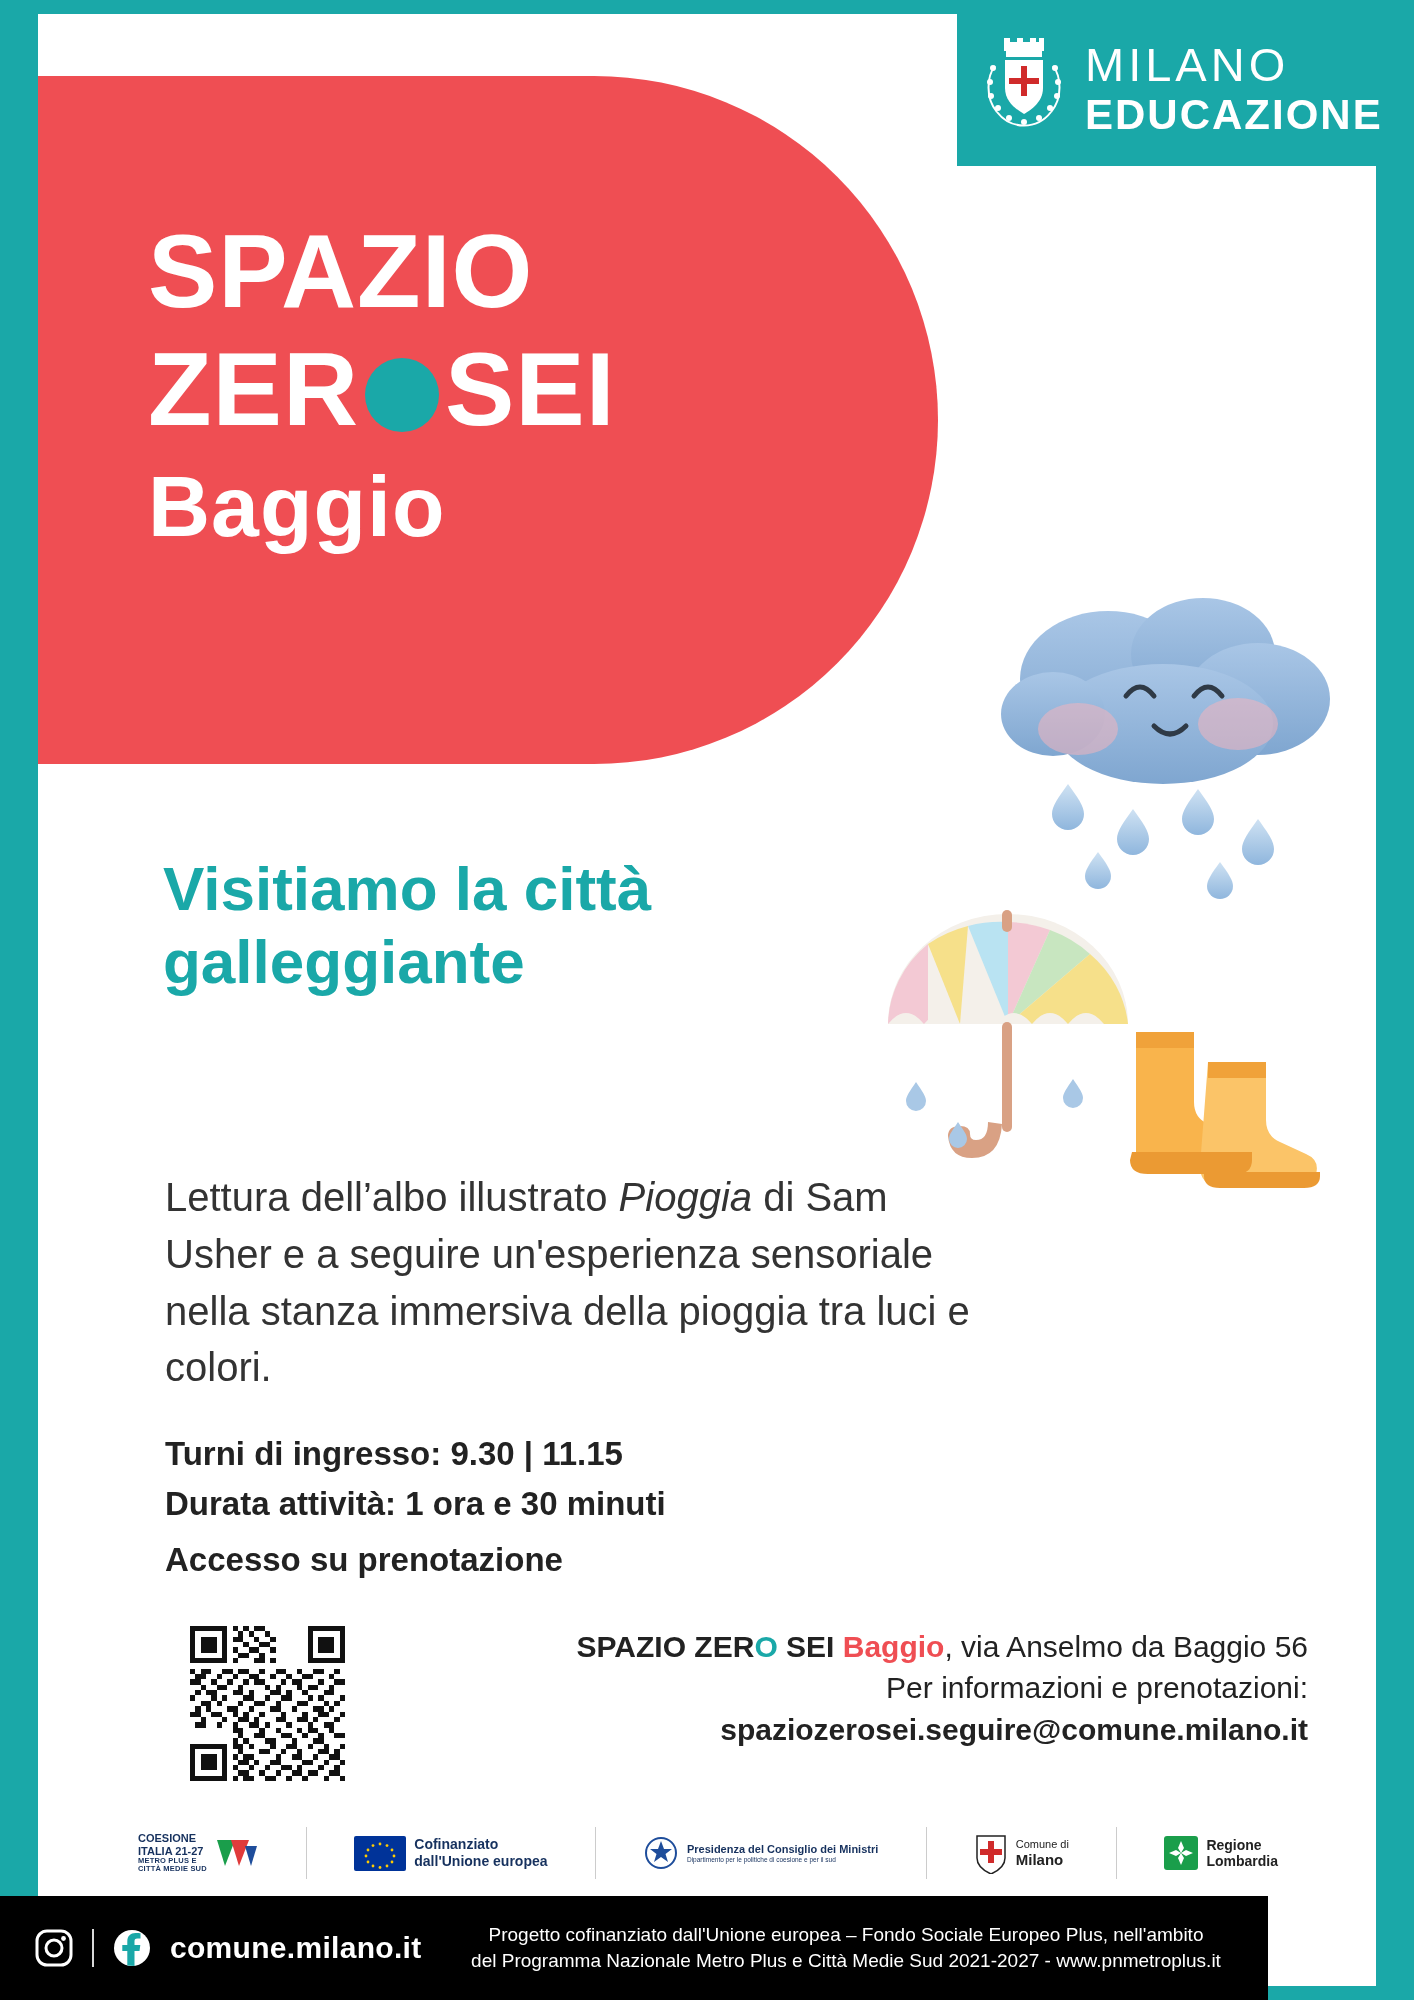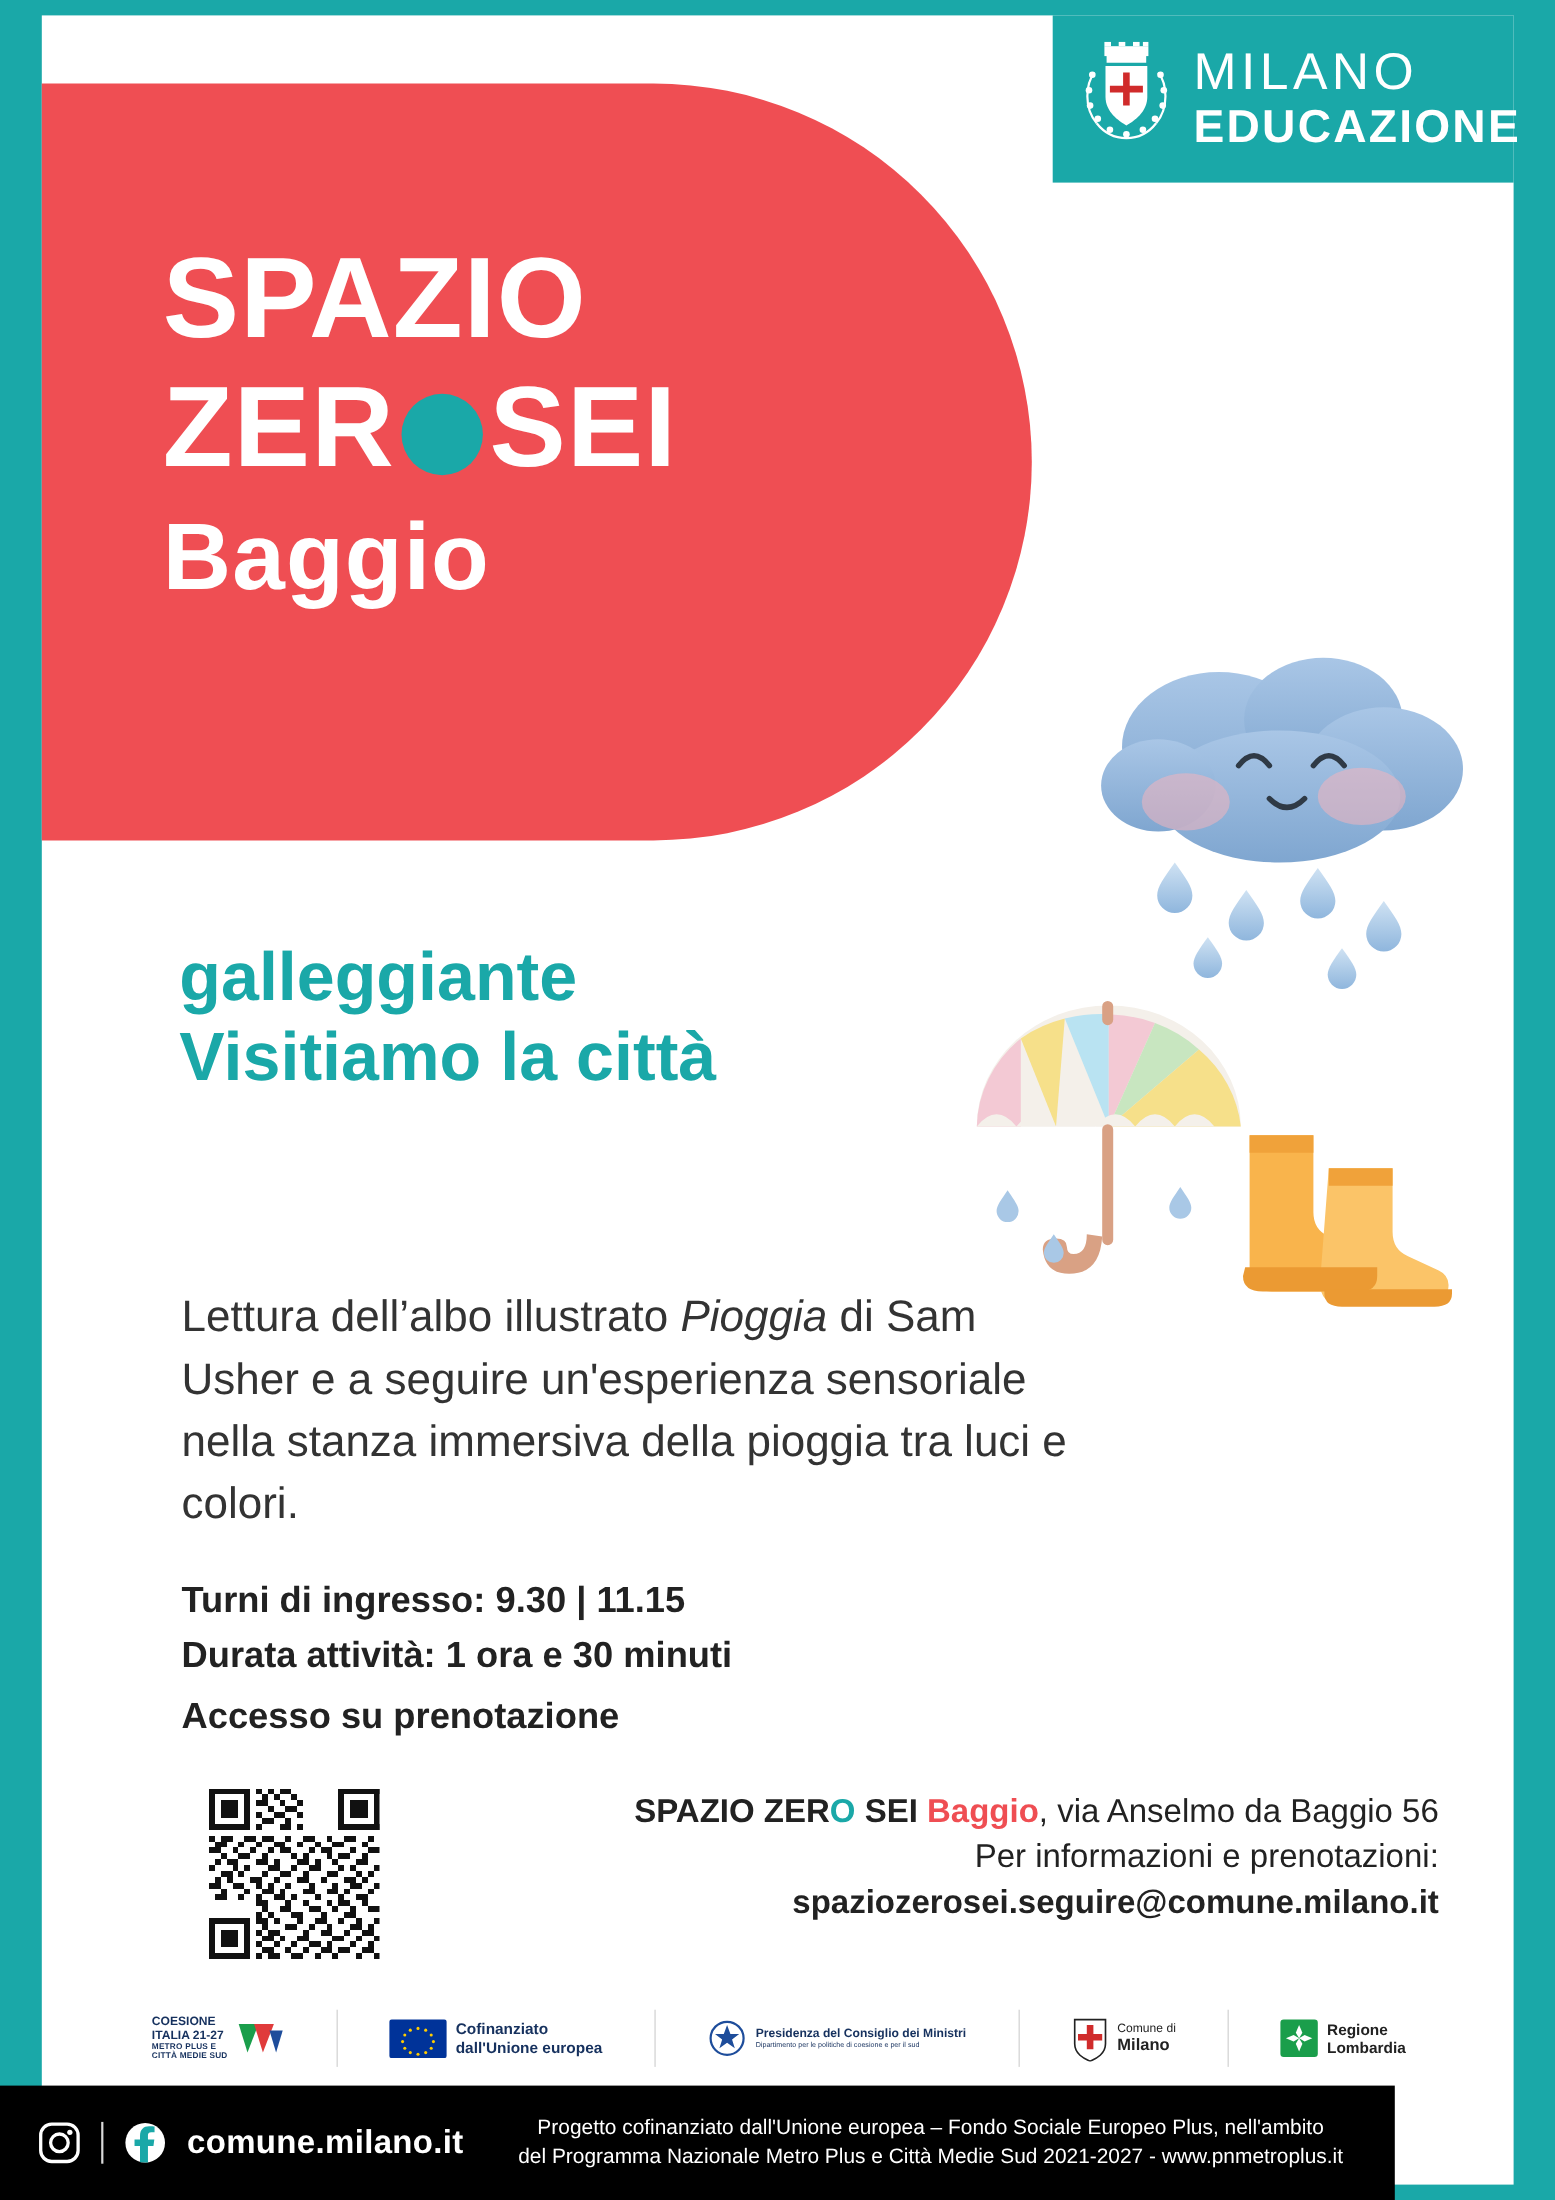--- a/index.html
+++ b/index.html
@@ -262,22 +262,22 @@
           <path d="M28 28 h58 v16 h-58 z" fill="#f0a23a"></path>
           <path d="M100 58 h58 v58 q0 16 14 22 l26 12 q14 6 10 20 q-4 12 -18 12 h-78 q-20 0 -20 -20 z" fill="#fbc468"></path>
           <path d="M100 58 h58 v16 h-58 z" fill="#f0a23a"></path>
           <path d="M24 148 h120 v8 q0 14 -16 14 h-88 q-18 0 -18 -14 z" fill="#eb9a33"></path>
           <path d="M96 168 h116 v4 q0 12 -16 12 h-84 q-16 0 -16 -12 z" fill="#eb9a33"></path>
         </g>
       </svg>
     </div>
 
     <div class="subtitle">
+      <div>Visitiamo la città</div>
       <div>galleggiante</div>
-      <div>Visitiamo la città</div>
     </div>
 
 
     <div class="desc">
       <span>Lettura dell’albo illustrato </span><em>Pioggia</em><span> di Sam Usher e a seguire un'esperienza sensoriale nella stanza immersiva della pioggia tra luci e colori.</span>
     </div>
 
     <div class="info">
       <div>Turni di ingresso: 9.30 | 11.15</div>
       <div>Durata attività: 1 ora e 30 minuti</div>

